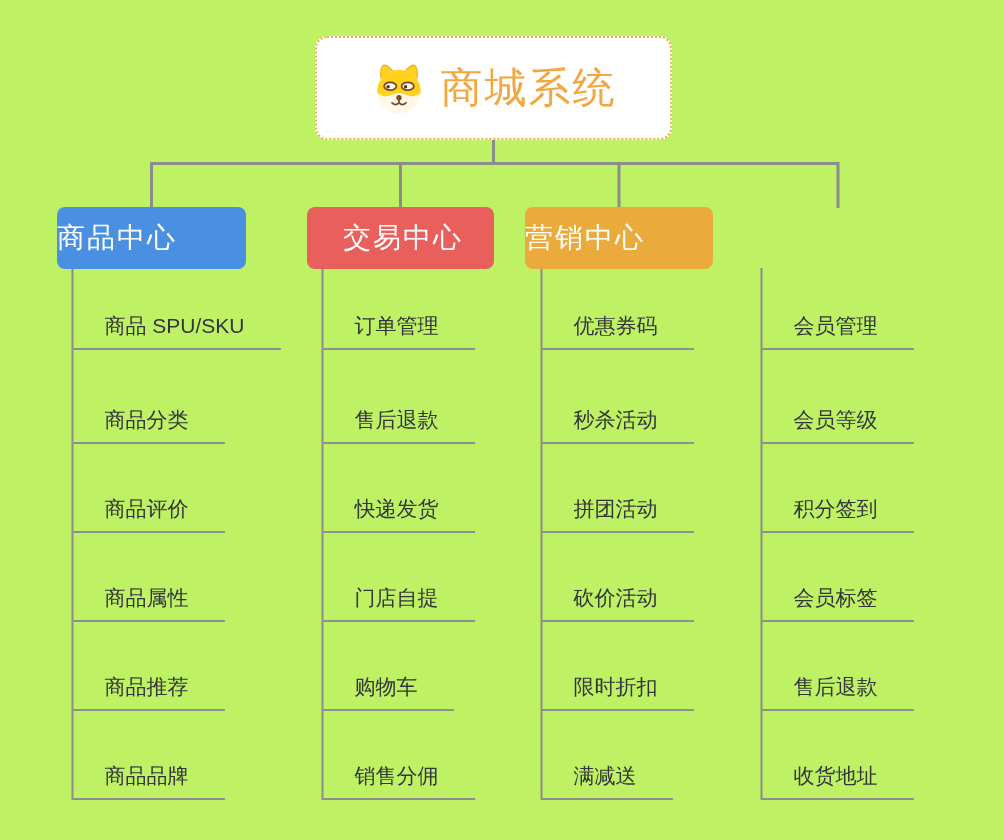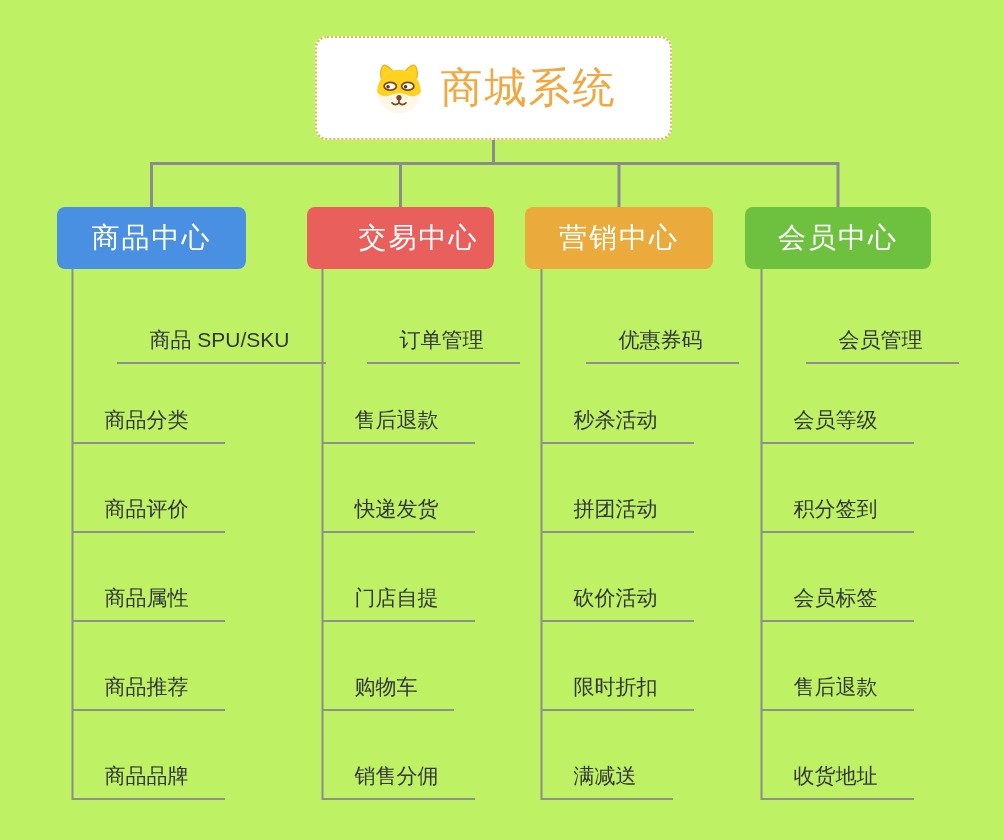--- a/index.html
+++ b/index.html
@@ -45,21 +45,20 @@
   }
   .root-node .dog { width: 56px; height: 56px; flex: 0 0 auto; }
   
   .branch {
     position: absolute;
     top: 207px;
     height: 62px;
     border-radius: 8px;
     display: flex;
     align-items: center;
-    justify-content: center;
     color: #ffffff;
     font-size: 28px;
     letter-spacing: 2px;
     box-sizing: border-box;
     white-space: nowrap;
   }
   .branch.b0 { left: 57px;  width: 189px; background: #4A90E2; }
   .branch.b1 { left: 307px; width: 187px; background: #E95F5B; }
   .branch.b2 { left: 525px; width: 188px; background: #EBAB3C; }
   .branch.b3 { left: 745px; width: 186px; background: #6EC13F; }
@@ -74,21 +73,21 @@
     left: 0;
     white-space: nowrap;
     font-size: 21px;
     line-height: 28px;
     color: #33353B;
     padding: 0 36px 8px 33px;
     border-bottom: 2px solid #8F8F8F;
     box-sizing: content-box;
   }
   
-  .leaf.r0 { top: 326px; margin-left: 45px; }
+  .leaf.r0 { top: 312px; }
   .leaf.r1 { top: 406px; }
   .leaf.r2 { top: 495px; }
   .leaf.r3 { top: 584px; }
   .leaf.r4 { top: 673px; }
   .leaf.r5 { top: 762px; }
 </style>
 </head>
 <body>
 
 <div class="stage">
@@ -133,23 +132,20 @@
 
   <div class="branch b0" style="background-color: rgb(74, 144, 226);">
     <span>商品中心</span>
   </div>
   <div class="branch b1" style="background-color: rgb(233, 95, 91); padding-left: 36px;">
     <span>交易中心</span>
   </div>
   <div class="branch b2" style="background-color: rgb(235, 171, 60);">
     <span>营销中心</span>
   </div>
-  <div class="branch b3" style="background-color: rgb(110, 193, 63);">
-    <span>会员中心</span>
-  </div>
 
   <div class="col c0">
     <div class="leaf r0">商品 SPU/SKU</div>
     <div class="leaf r1">商品分类</div>
     <div class="leaf r2">商品评价</div>
     <div class="leaf r3">商品属性</div>
     <div class="leaf r4">商品推荐</div>
     <div class="leaf r5">商品品牌</div>
   </div>
 

